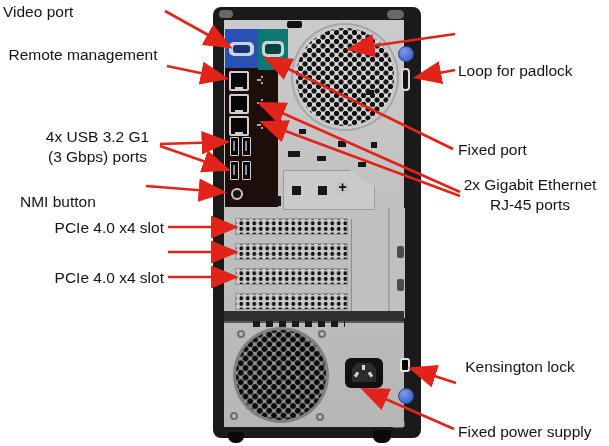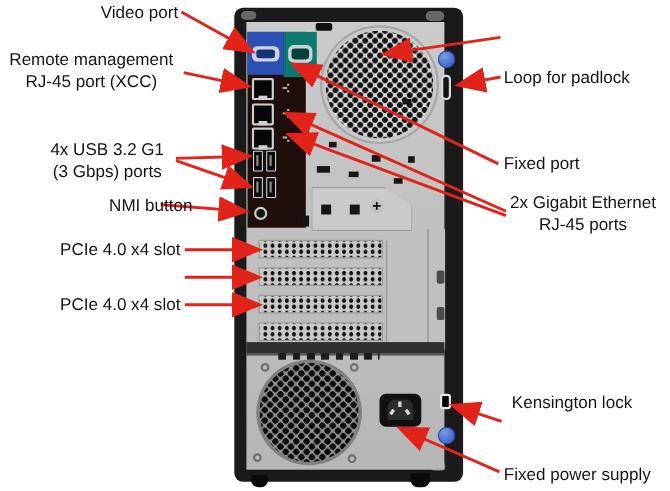--- a/index.html
+++ b/index.html
@@ -180,33 +180,32 @@
       <line x1="455" y1="34" x2="351" y2="49"></line>
       <line x1="455" y1="70" x2="418" y2="77"></line>
       <line x1="453" y1="149" x2="268" y2="59"></line>
       <line x1="460" y1="192" x2="262" y2="104"></line>
       <line x1="460" y1="196" x2="264" y2="123"></line>
       <line x1="456" y1="383" x2="413" y2="369"></line>
       <line x1="454" y1="429" x2="365" y2="390"></line>
     </g>
   </svg>
 
-  <div class="label" style="left:17px;top:2px;width:145px;text-align:right;">Video port</div>
+  <div class="label" style="left:3px;top:2px;width:145px;">Video port</div>
 
   <div class="label two" style="left:0px;top:45px;width:166px;text-align:center;">
     <span style="display:block;">Remote management</span>
-    <span style="display:block;">RJ-45 port (XCC)</span>
   </div>
 
   <div class="label two" style="left:20px;top:127px;width:155px;text-align:center;">
     <span style="display:block;">4x USB 3.2 G1</span>
     <span style="display:block;">(3 Gbps) ports</span>
   </div>
 
-  <div class="label" style="left:20px;top:178px;width:155px;text-align:right;">NMI button</div>
+  <div class="label" style="left:20px;top:192px;width:155px;text-align:left;">NMI button</div>
 
   <div class="label" style="left:0px;top:218px;width:164px;text-align:right;">PCIe 4.0 x4 slot</div>
   <div class="label" style="left:0px;top:268px;width:164px;text-align:right;">PCIe 4.0 x4 slot</div>
 
   <div class="label" style="left:458px;top:61px;">Loop for padlock</div>
   <div class="label" style="left:458px;top:140px;">Fixed port</div>
 
   <div class="label two" style="left:462px;top:175px;width:136px;text-align:center;">
     <span style="display:block;">2x Gigabit Ethernet</span>
     <span style="display:block;">RJ-45 ports</span>

